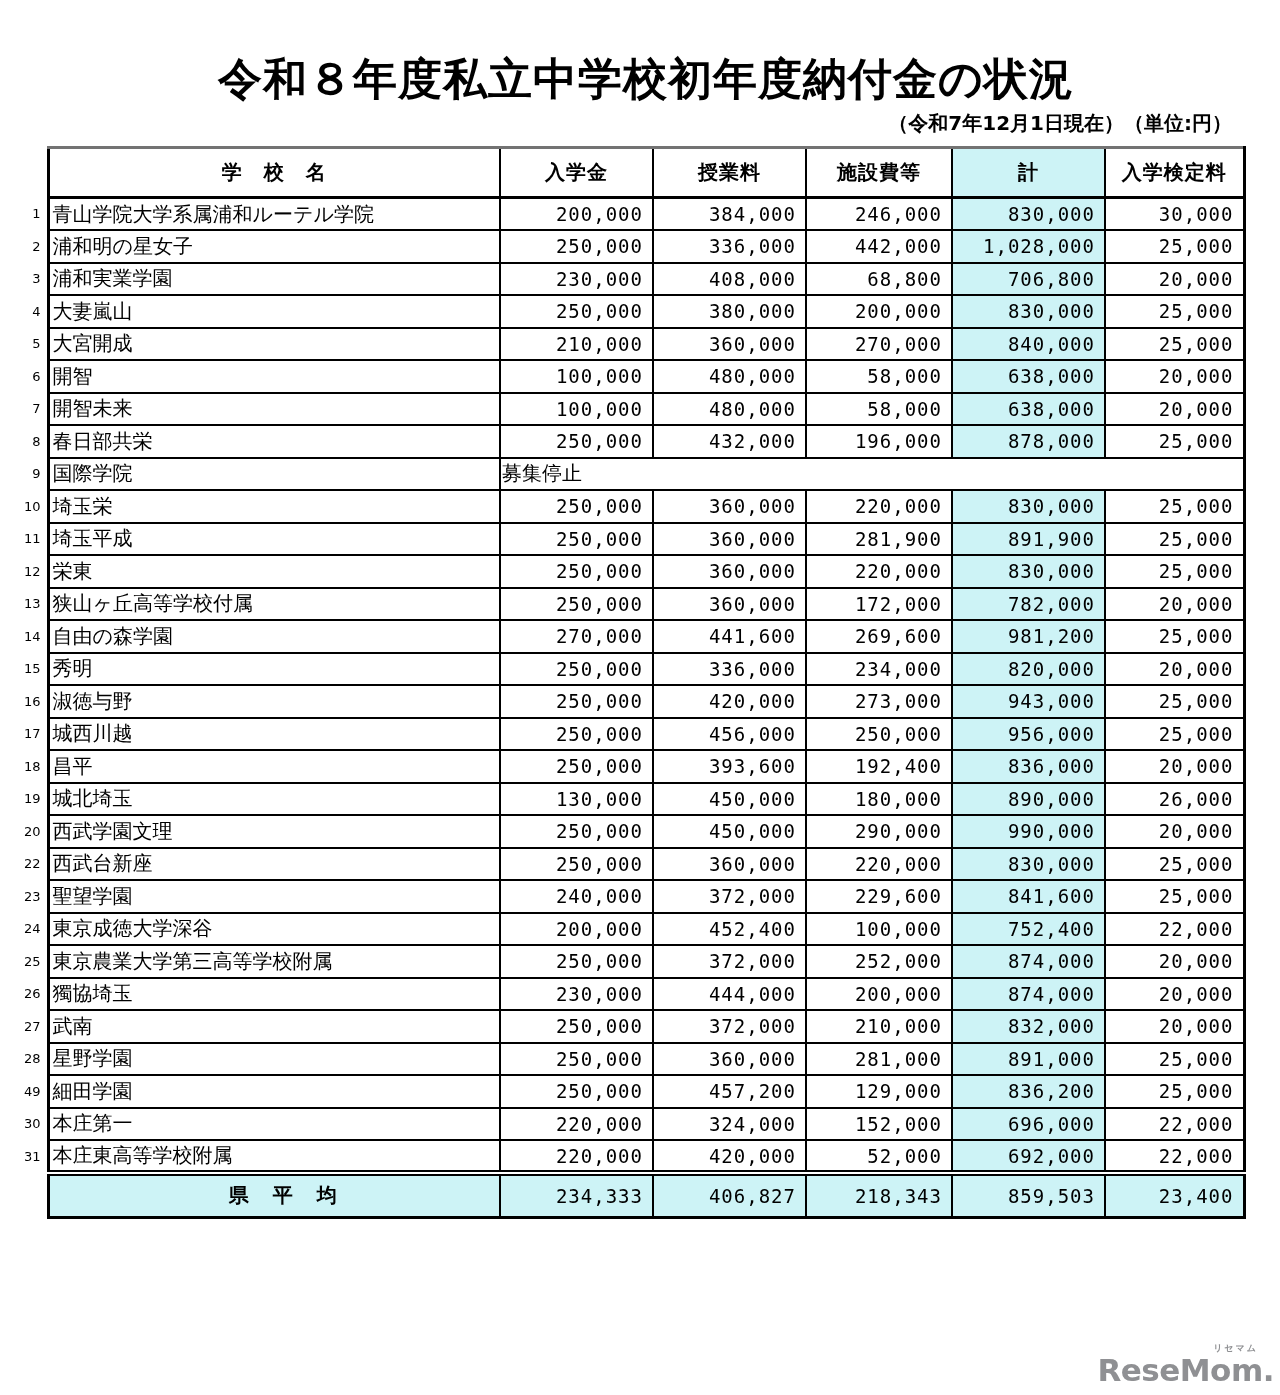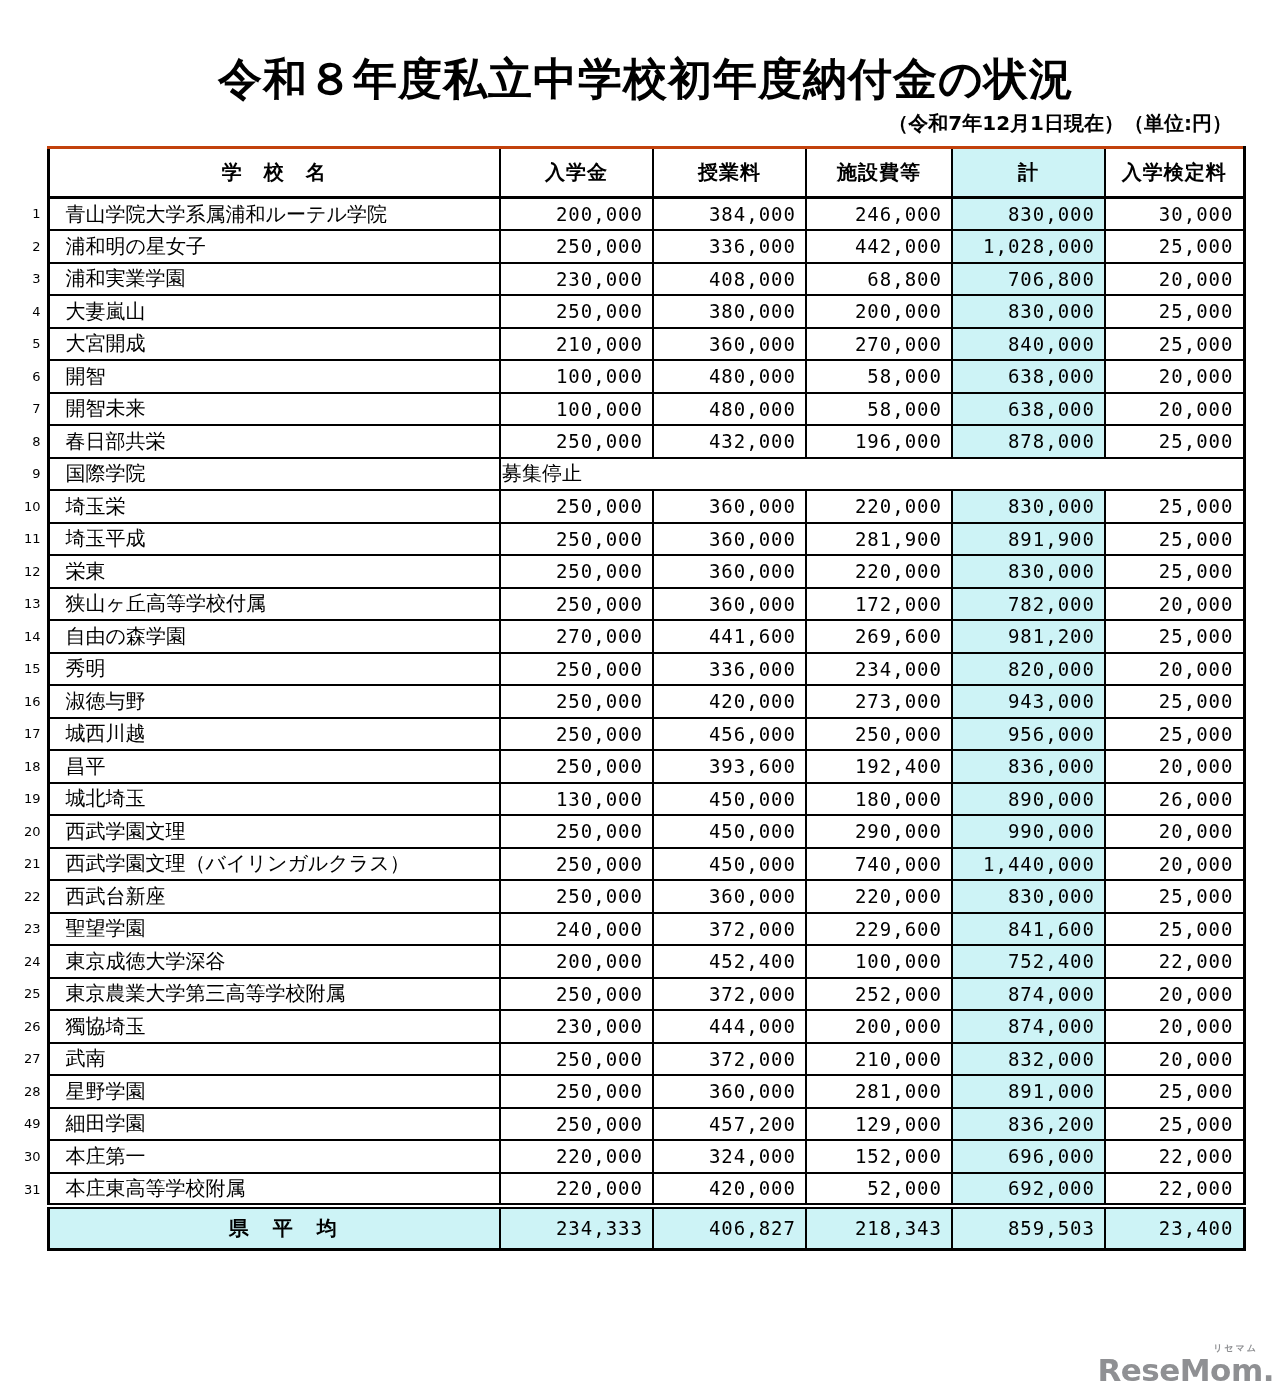--- a/index.html
+++ b/index.html
@@ -20,25 +20,25 @@
     text-align: right; font-size: 20px; font-weight: 600;
   }
   table.fees {
     position: absolute; left: 0; top: 146px; width: 1244px;
     border-collapse: collapse; table-layout: fixed;
   }
   .fees th, .fees td { border: 2px solid #000; overflow: hidden; white-space: nowrap; }
   .fees thead tr { height: 50px; }
   .fees tbody tr { height: 32.5px; }
   .fees tfoot tr { height: 44px; }
-  .fees thead th { border-top: 3px solid #c2410c; border-bottom: 3px solid #000;
+  .fees thead th { border-top: 3px solid #737373; border-bottom: 3px solid #000;
     font-size: 20px; font-weight: 600; text-align: center; letter-spacing: 1px; }
   .fees .name-h, .fees td.name, .fees td.avg-label { border-left: 3px solid #000; }
   .fees .lastcol { border-right: 3px solid #000; }
-  .fees td.name { font-size: 20px; text-align: left; padding-left: 16px; }
+  .fees td.name { font-size: 20px; text-align: left; padding-left: 3px; }
   .fees td.num {
     font-size: 19px; text-align: right; padding-right: 9px;
     font-family: "DejaVu Sans Mono", monospace; letter-spacing: 1px;
   }
   .fees td.note { font-size: 20px; text-align: left; background: #fff; }
   .fees .hl { background: var(--hl); }
   .fees tfoot td { border-top: 6px double #000; border-bottom: 3px solid #000; background: var(--hl); }
   .fees td.avg-label { font-size: 20px; font-weight: 600; text-align: center; letter-spacing: 2px; padding-left: 20px; }
   .fees .gutter {
     border: none !important; background: transparent !important;
@@ -248,29 +248,20 @@
         <tr>
           <td class="gutter">20</td>
           <td class="name">西武学園文理</td>
           <td class="num">250,000</td>
           <td class="num">450,000</td>
           <td class="num">290,000</td>
           <td class="num hl">990,000</td>
           <td class="num lastcol">20,000</td>
         </tr>
         <tr>
-          <td class="gutter">21</td>
-          <td class="name">西武学園文理（バイリンガルクラス）</td>
-          <td class="num">250,000</td>
-          <td class="num">450,000</td>
-          <td class="num">740,000</td>
-          <td class="num hl">1,440,000</td>
-          <td class="num lastcol">20,000</td>
-        </tr>
-        <tr>
           <td class="gutter">22</td>
           <td class="name">西武台新座</td>
           <td class="num">250,000</td>
           <td class="num">360,000</td>
           <td class="num">220,000</td>
           <td class="num hl">830,000</td>
           <td class="num lastcol">25,000</td>
         </tr>
         <tr>
           <td class="gutter">23</td>

